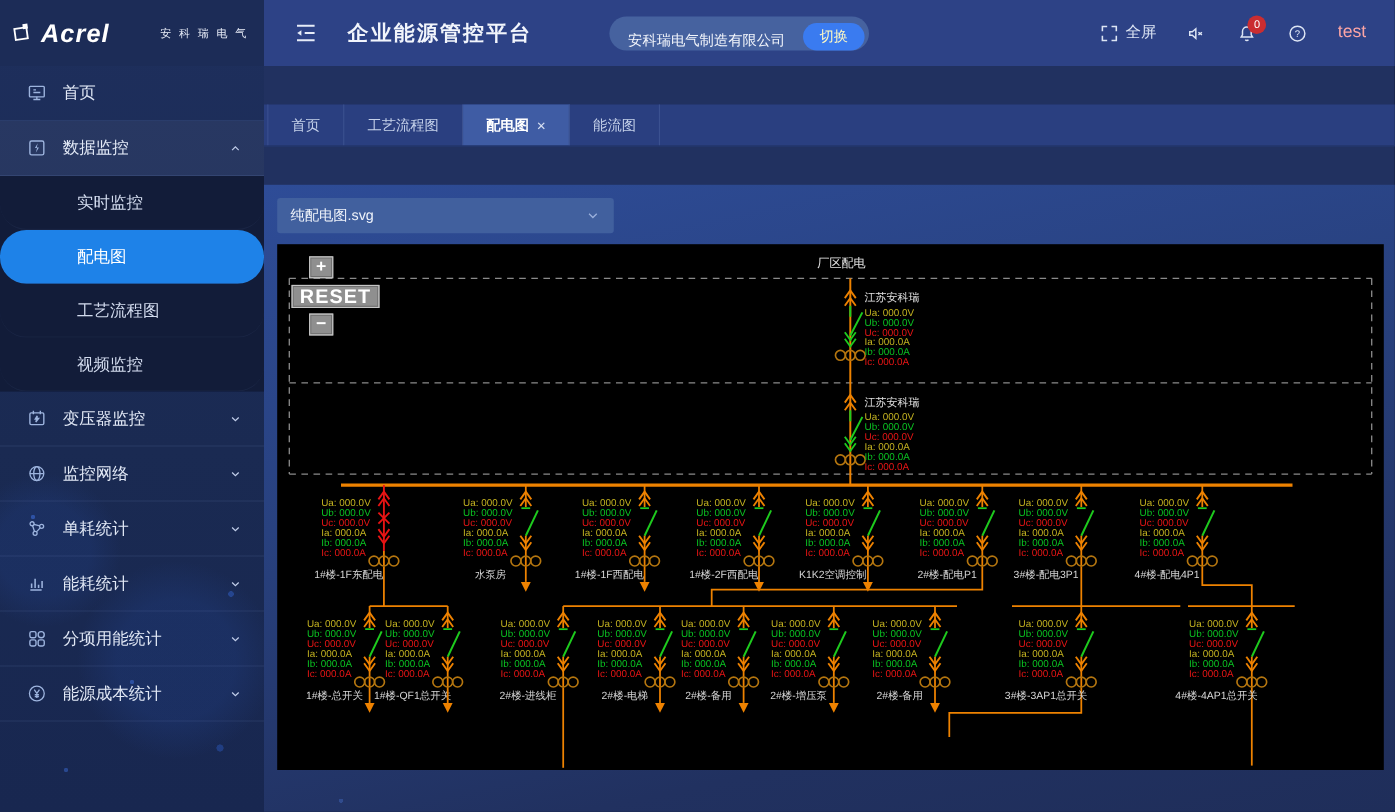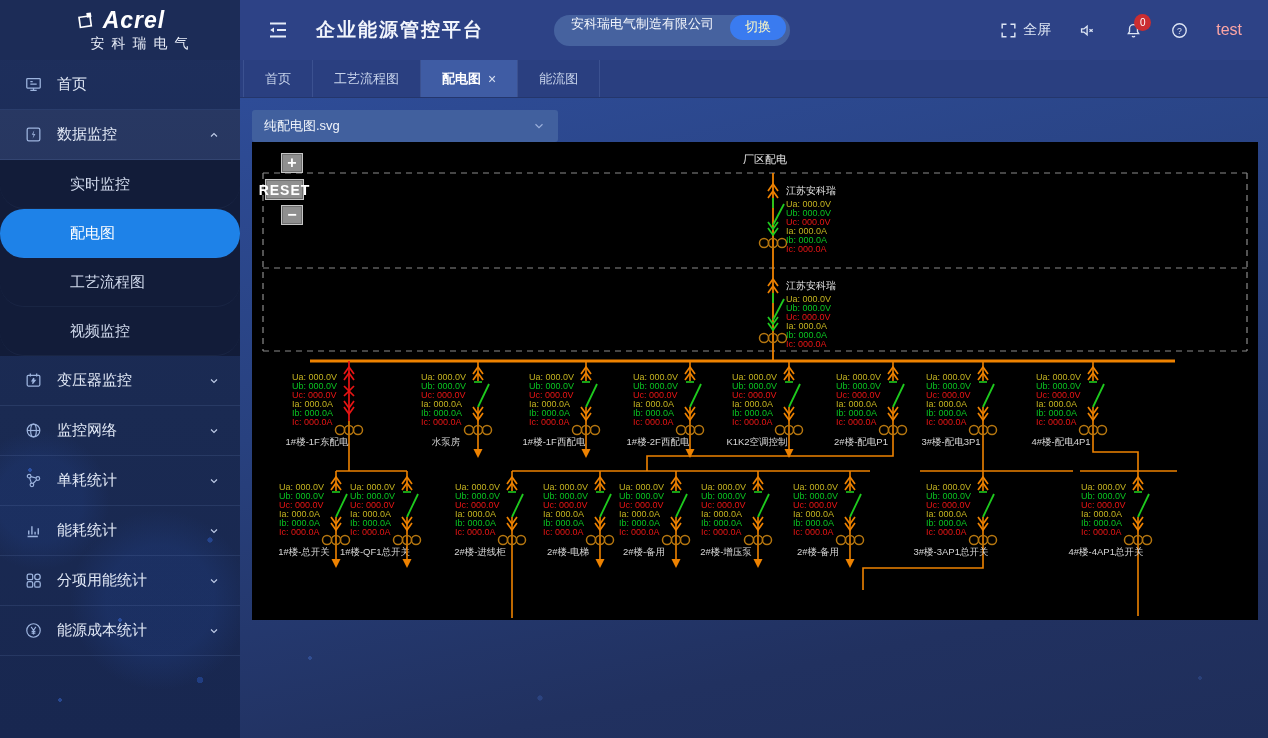--- a/index.html
+++ b/index.html
@@ -12,43 +12,43 @@
   .sidebar::before { content:''; position:absolute; inset:0; pointer-events:none;
     background-image:
       radial-gradient(circle 3px at 30px 470px, rgba(60,110,220,.55) 60%, transparent 70%),
       radial-gradient(circle 4px at 210px 540px, rgba(50,100,210,.45) 60%, transparent 70%),
       radial-gradient(circle 3px at 120px 620px, rgba(60,110,220,.5) 60%, transparent 70%),
       radial-gradient(circle 5px at 200px 680px, rgba(45,95,205,.4) 60%, transparent 70%),
       radial-gradient(circle 3px at 60px 700px, rgba(60,110,220,.45) 60%, transparent 70%),
       radial-gradient(circle 90px at 160px 600px, rgba(35,70,150,.25) 60%, transparent 100%),
       radial-gradient(circle 70px at 40px 500px, rgba(35,70,150,.22) 60%, transparent 100%);
   }
-  .logo { height:60px; background:#1c2c57; display:flex; flex-direction:column; align-items:center; justify-content:center; position:relative; z-index:1; }
+  .logo { height:60px; background:#1c2c57; display:flex; flex-direction:row; align-items:center; justify-content:center; position:relative; z-index:1; }
   .logo-row { display:flex; align-items:center; gap:6px; }
   .brand { font-size:23px; font-weight:bold; font-style:italic; color:#fff; letter-spacing:1px; }
-  .logo-sub { font-size:14px; letter-spacing:7px; color:#e8edf8; margin-top:1px; padding-left:7px;margin-left:39px; }
+  .logo-sub { font-size:10px; letter-spacing:7px; color:#e8edf8; margin-top:1px; padding-left:7px;margin-left:39px; }
   nav { position:relative; z-index:1; }
   .nav-item { height:50px; display:flex; align-items:center; gap:14px; padding:0 20px 0 24px; font-size:15px; color:#e2e9f6; border-bottom:1px solid rgba(125,155,215,.14); cursor:pointer; }
   .nav-item.expanded { background:rgba(255,255,255,.05); }
   .nav-ic { width:19px; height:19px; color:#9db4de; display:flex; align-items:center; }
   .nav-ic svg { width:100%; height:100%; }
   .chev { margin-left:auto; width:12px; height:12px; color:#c0cde9; display:flex; }
   .chev svg { width:100%; height:100%; }
   .submenu { background:#121c39; }
   .sub-item { height:49px; display:flex; align-items:center; padding-left:70px; font-size:15px; color:#d2dbee; border-bottom:1px solid rgba(125,155,215,.07); cursor:pointer;border-radius:24px; }
   .sub-item.active { background:#1e82e8; color:#fff; }
 
   
-  .main { flex:1; display:flex; flex-direction:column; min-width:0; }
+  .main { flex:1; display:flex; flex-direction:column; min-width:0;gap:35px; }
 
   .topbar { height:60px; background:#2d4286; display:flex; align-items:center; color:#e6ecf8; flex-shrink:0; }
   .toggle { width:24px; height:24px; margin-left:26px; color:#e6ecf8; cursor:pointer; }
   .toggle svg { width:100%; height:100%; }
   .app-title { font-size:19px; font-weight:bold; letter-spacing:2px; margin-left:26px; color:#f2f5fc; }
-  .company-pill { margin-left:70px; height:31px; background:#46629f; border-radius:16px; display:flex; align-items:flex-start; padding:0 4px 0 17px; gap:16px; cursor:pointer; }
+  .company-pill { margin-left:70px; height:31px; background:#46629f; border-radius:16px; display:flex; align-items:flex-end; padding:0 4px 0 17px; gap:16px; cursor:pointer; }
   .company-name { font-size:13px; color:#f3f6fc; }
   .switch-btn { height:25px; padding:0 15px; border:none; border-radius:13px; background:#3a7bf0; color:#fef9c3; font-size:13px; cursor:pointer; font-family:inherit; }
   .top-right { margin-left:auto; display:flex; align-items:center; gap:27px; padding-right:26px; }
   .fullscreen { display:flex; align-items:center; gap:5px; font-size:14px; color:#dde5f4; cursor:pointer; }
   .tb-ic { width:19px; height:19px; color:#dde5f4; display:flex; cursor:pointer; }
   .tb-ic svg { width:100%; height:100%; }
   .bell-wrap { position:relative; }
   .badge { position:absolute; top:-7px; left:10px; min-width:17px; height:17px; border-radius:9px; background:#ca2d31; color:#fff; font-size:10px; display:flex; align-items:center; justify-content:center; padding:0 4px; }
   .username { font-size:16px; color:#fca5a5; cursor:pointer; }
 
@@ -58,28 +58,28 @@
   .tab.active { background:#3f5ca4; color:#fff; font-weight:bold; }
   .tab-close { font-size:14px; font-weight:normal; color:#d7e0f2; cursor:pointer; line-height:1; }
 
   .content { flex:1; background:linear-gradient(168deg,#2e4c97 0%,#28417f 40%,#213160 80%,#1f2e5a 100%); padding:12px 10px 0 12px; position:relative; overflow:hidden; }
   .content::before { content:''; position:absolute; inset:0; pointer-events:none;
     background-image:
       radial-gradient(circle 3px at 70px 560px, rgba(80,130,235,.3) 60%, transparent 70%),
       radial-gradient(circle 4px at 300px 600px, rgba(80,130,235,.22) 60%, transparent 70%),
       radial-gradient(circle 3px at 960px 580px, rgba(80,130,235,.2) 60%, transparent 70%);
   }
-  .file-select { width:306px; height:32px; background:#41609e; border-radius:3px; display:flex; align-items:center; justify-content:space-between; padding:0 12px; color:#f0f4fb; font-size:13px; cursor:pointer; position:relative; z-index:1; }
+  .file-select { width:306px; height:32px; background:#41609e; border-radius:3px; display:flex; align-items:center; justify-content:space-between; padding:0 12px; color:#f0f4fb; font-size:13px; cursor:pointer; margin-bottom:10px; position:relative; z-index:1; }
   .file-select .chev { width:14px; height:14px; color:#9bb0dc; margin-left:0; }
 
   .canvas-wrap { position:relative; width:1006px; height:478px; background:#000; z-index:1; }
   .canvas-wrap svg.diagram { position:absolute; inset:0; }
   .zoom-btn { position:absolute; background:#8f8f8f; color:#fff; border:1px solid #c6c6c6; box-shadow:inset 0 0 0 1px #6e6e6e; display:flex; align-items:center; justify-content:center; font-family:inherit; font-weight:bold; cursor:pointer; z-index:2; }
   .zb-plus { left:29px; top:11px; width:22px; height:20px; font-size:16px; }
-  .zb-reset { left:13px; top:37px; width:39px; height:21px; font-size:14px; letter-spacing:1px; }
+  .zb-reset { left:13px; top:37px; width:80px; height:21px; font-size:18px; letter-spacing:1px; }
   .zb-minus { left:29px; top:63px; width:22px; height:20px; font-size:16px; }
 </style>
 </head>
 <body>
 
 <div class="app">
 
   <aside class="sidebar">
     <div class="logo">
       <div class="logo-row">

